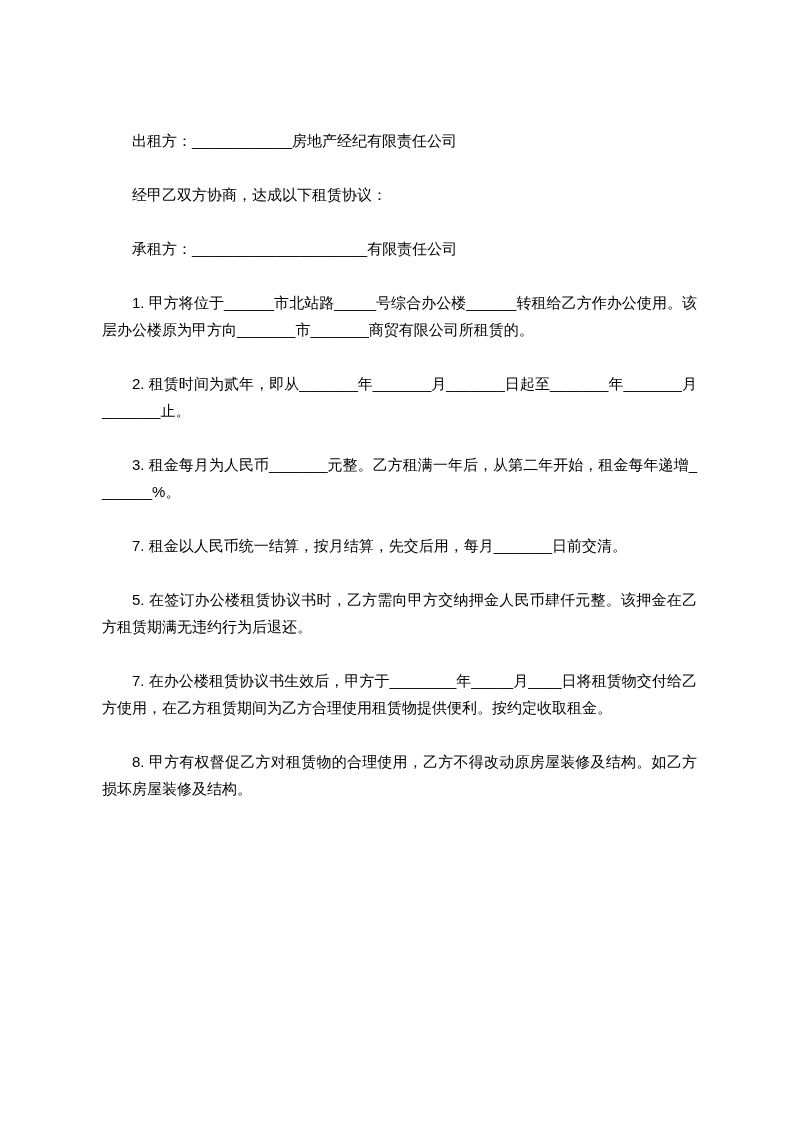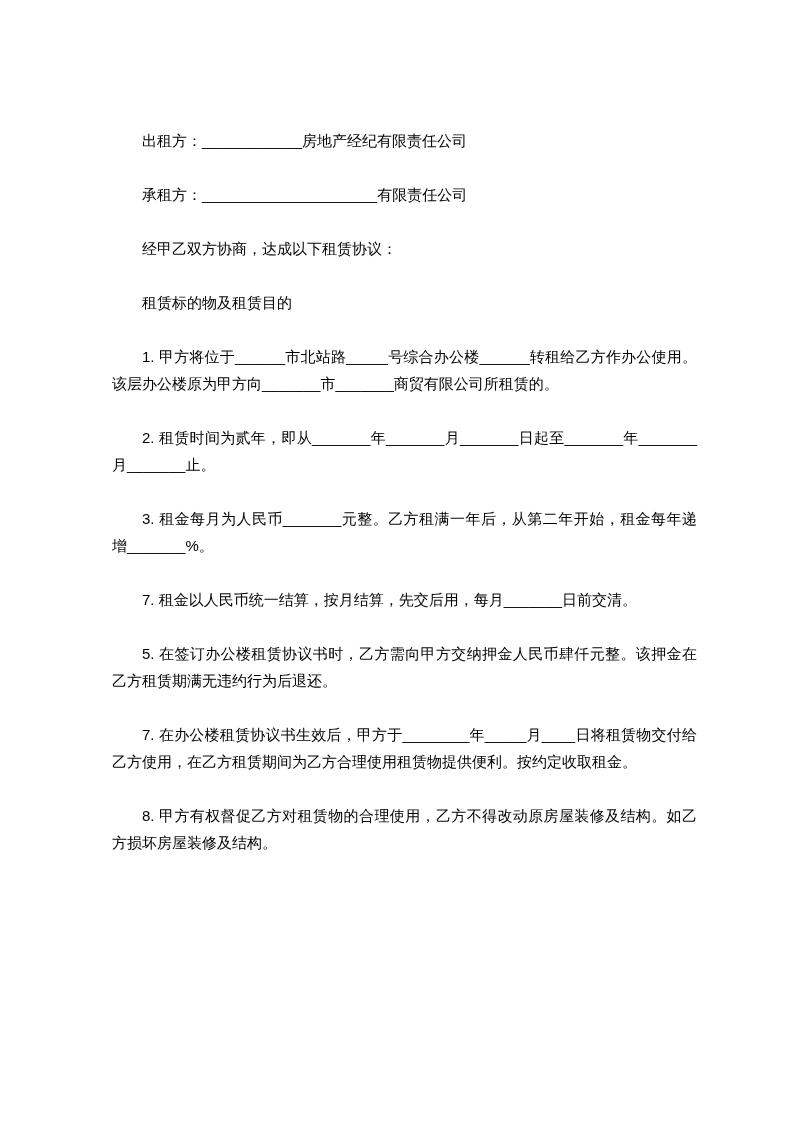--- a/index.html
+++ b/index.html
@@ -17,34 +17,33 @@
     width: 793px;
     height: 1122px;
     padding: 127px 96px 40px 96px;
     background: #ffffff;
     color: #000000;
     font-family: "Liberation Sans", "DejaVu Sans", sans-serif;
     font-size: 15px;
     line-height: 27px;
   }
   .doc-page p {
-    margin: 0 0 27px 16px;
+    margin: 0 0 27px 6px;
     text-indent: 2em;
     text-align: justify;
     word-break: break-all;
   }
 </style>
 </head>
 <body>
 
 <div class="doc-page">
   <p>出租方：____________房地产经纪有限责任公司</p>
+  <p>经甲乙双方协商，达成以下租赁协议：</p>
   <p>承租方：_____________________有限责任公司</p>
-  <p>经甲乙双方协商，达成以下租赁协议：</p>
-  <p>租赁标的物及租赁目的</p>
   <p>1. 甲方将位于______市北站路_____号综合办公楼______转租给乙方作办公使用。该层办公楼原为甲方向_______市_______商贸有限公司所租赁的。</p>
   <p>2. 租赁时间为贰年，即从_______年_______月_______日起至_______年_______月_______止。</p>
   <p>3. 租金每月为人民币_______元整。乙方租满一年后，从第二年开始，租金每年递增_______%。</p>
   <p>7. 租金以人民币统一结算，按月结算，先交后用，每月_______日前交清。</p>
   <p>5. 在签订办公楼租赁协议书时，乙方需向甲方交纳押金人民币肆仟元整。该押金在乙方租赁期满无违约行为后退还。</p>
   <p>7. 在办公楼租赁协议书生效后，甲方于________年_____月____日将租赁物交付给乙方使用，在乙方租赁期间为乙方合理使用租赁物提供便利。按约定收取租金。</p>
   <p>8. 甲方有权督促乙方对租赁物的合理使用，乙方不得改动原房屋装修及结构。如乙方损坏房屋装修及结构。</p>
 </div>
 
 </body></html>

